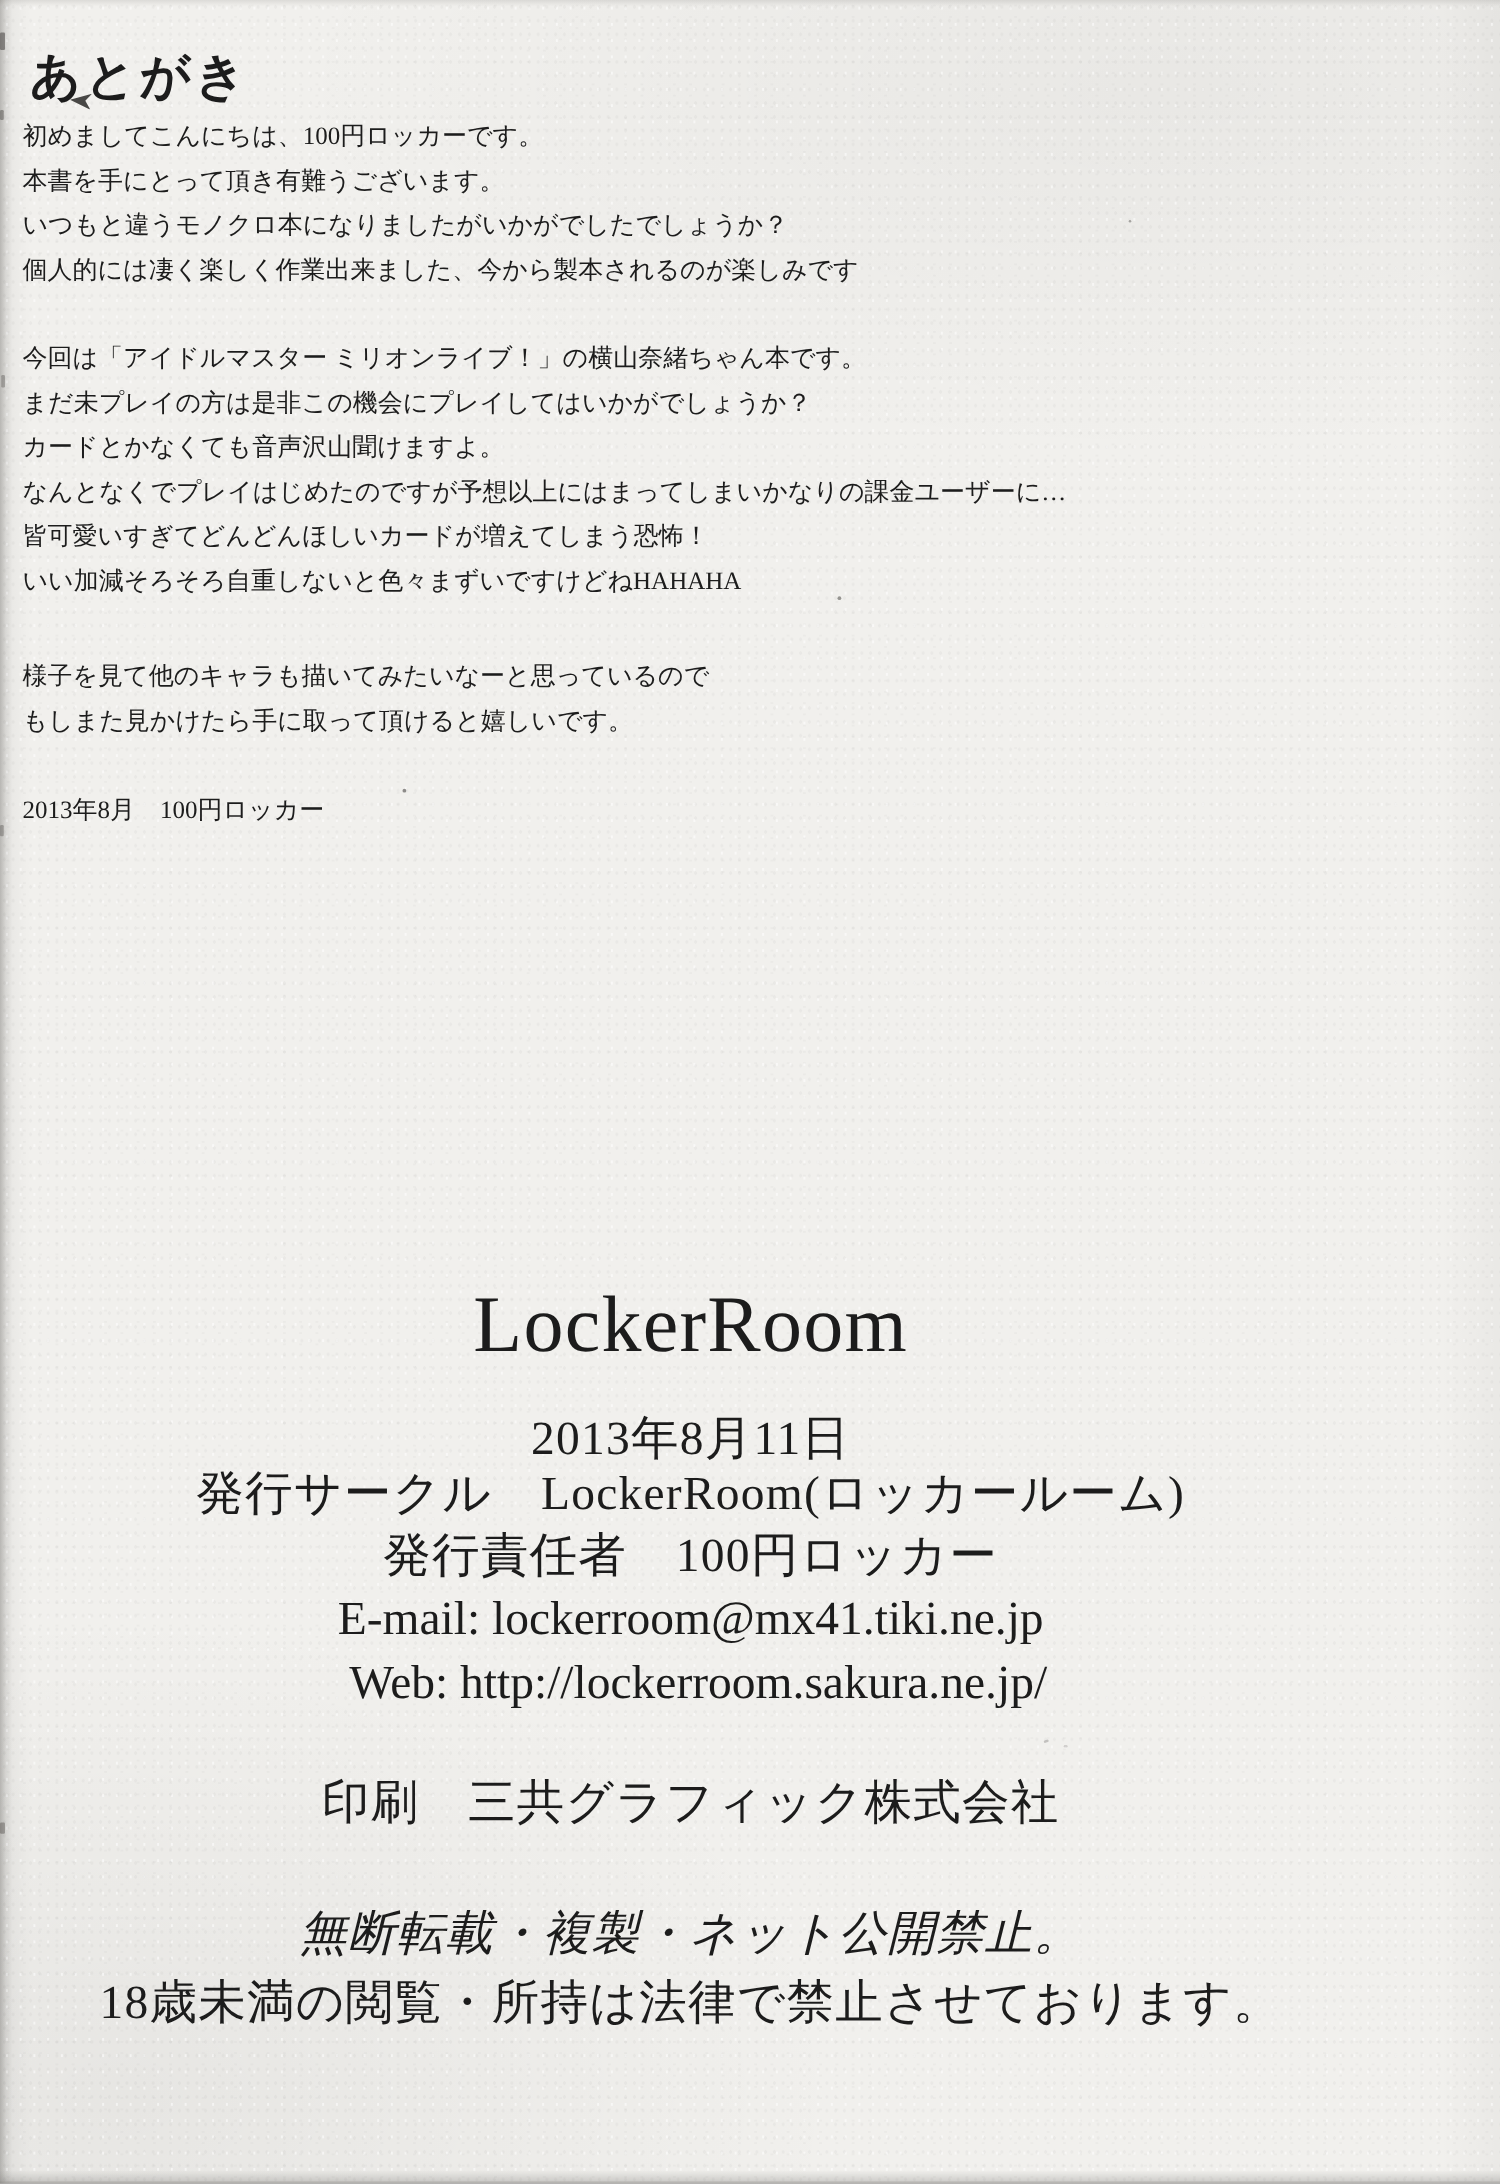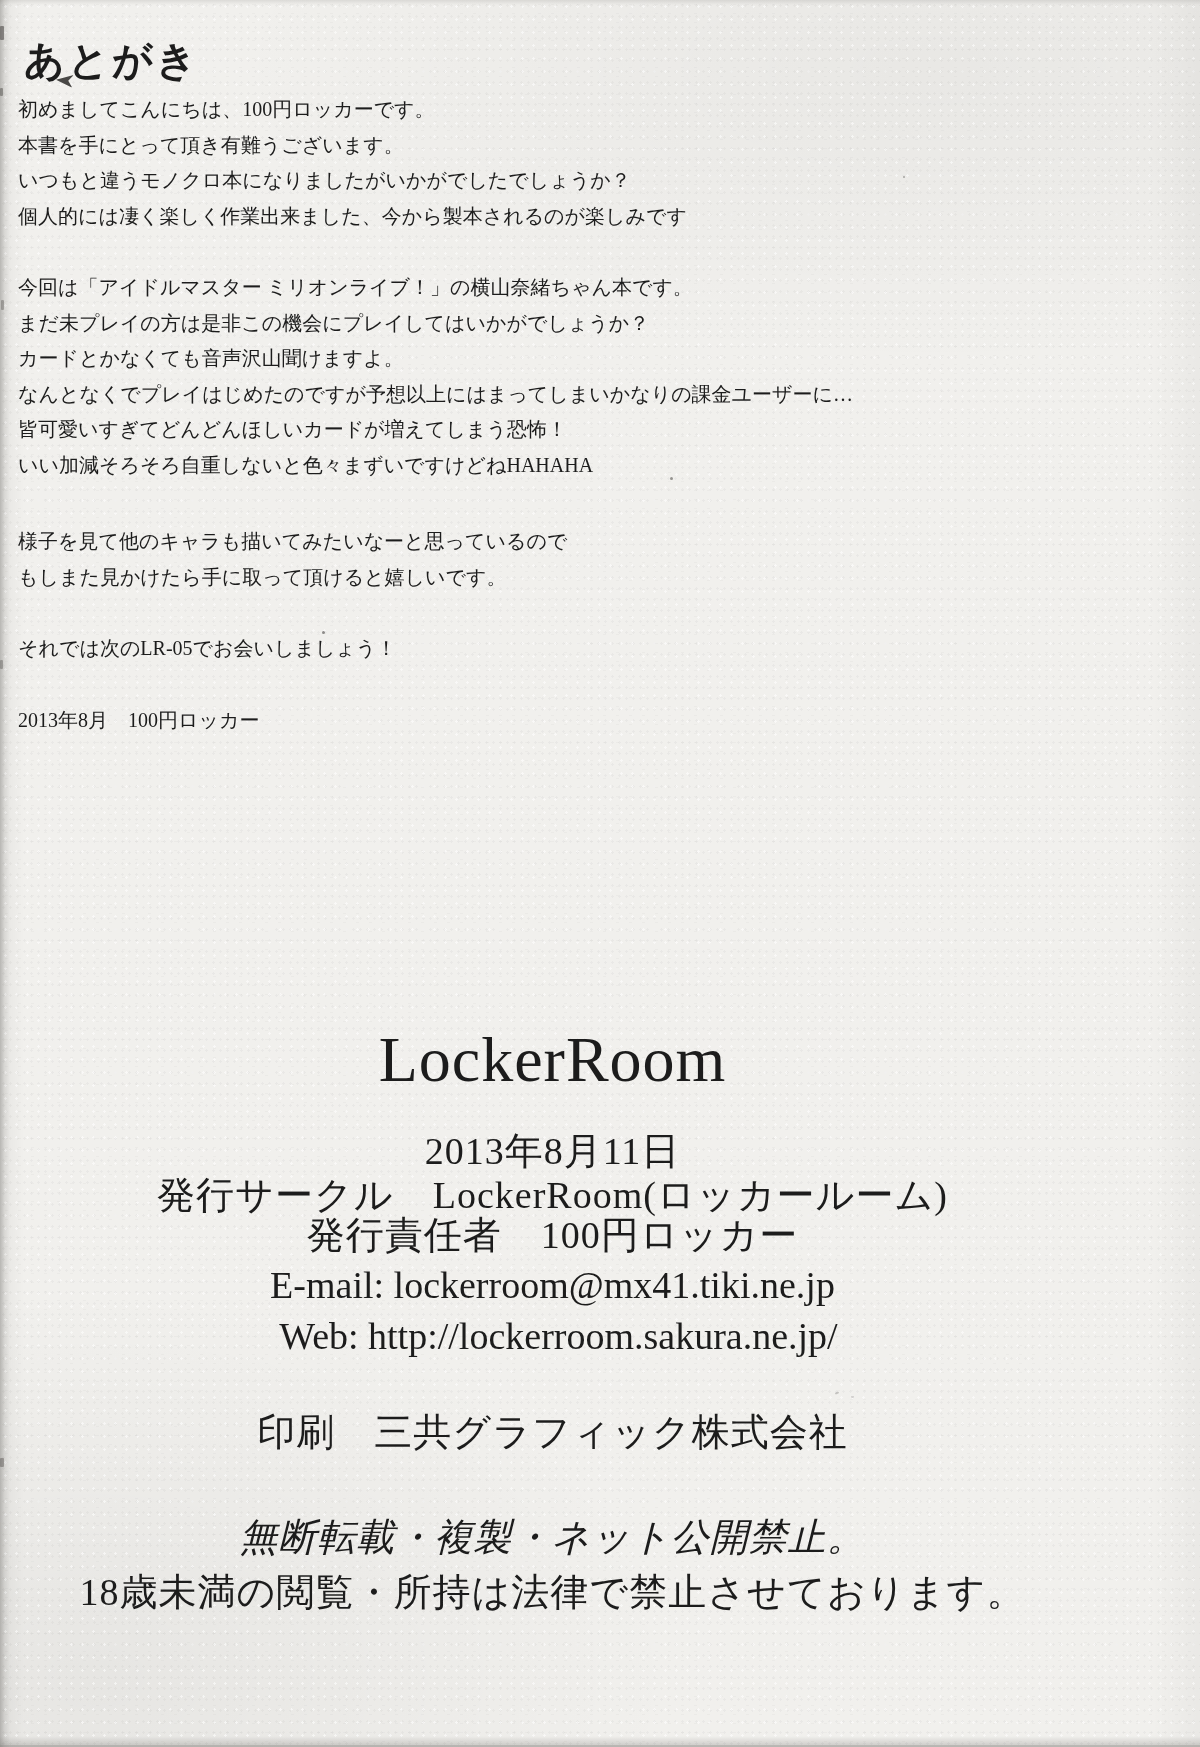--- a/index.html
+++ b/index.html
@@ -52,21 +52,21 @@
     transform:rotate(6deg);
   }
   .speck{position:absolute;background:#3b3936;border-radius:50%;}
 
   
   .colophon{position:absolute;left:0;top:1024px;width:1105px;text-align:center;}
   .c-title{font-size:64px;line-height:72px;font-weight:500;letter-spacing:1px;}
   .c-line{font-size:38px;line-height:40px;font-weight:500;letter-spacing:1px;white-space:nowrap;}
   .c-date{margin-top:35px;}
   .c-circle{margin-top:4px;}
-  .c-person{}
+  .c-person{margin-top:10px;}
   .c-email{margin-top:10px;letter-spacing:0;}
   .c-web{margin-top:11px;letter-spacing:0;margin-left:12px;}
   .c-printer{margin-top:56px;}
   .c-notice1{margin-top:65px;font-style:italic;}
   .c-notice2{margin-top:15px;}
 </style>
 </head>
 <body>
 
 <div class="page">
@@ -104,23 +104,20 @@
       <div class="line">なんとなくでプレイはじめたのですが予想以上にはまってしまいかなりの課金ユーザーに…</div>
       <div class="line">皆可愛いすぎてどんどんほしいカードが増えてしまう恐怖！</div>
       <div class="line">いい加減そろそろ自重しないと色々まずいですけどねHAHAHA</div>
     </div>
 
     <div class="para">
       <div class="line">様子を見て他のキャラも描いてみたいなーと思っているので</div>
       <div class="line">もしまた見かけたら手に取って頂けると嬉しいです。</div>
     </div>
 
-    <div class="para">
-      <div class="line">それでは次のLR-05でお会いしましょう！</div>
-    </div>
 
     <div class="para">
       <div class="line">2013年8月　100円ロッカー</div>
     </div>
   </div>
 
   <div class="colophon">
     <div class="c-title">LockerRoom</div>
     <div class="c-line c-date">2013年8月11日</div>
     <div class="c-line c-circle">発行サークル　LockerRoom(ロッカールーム)</div>

